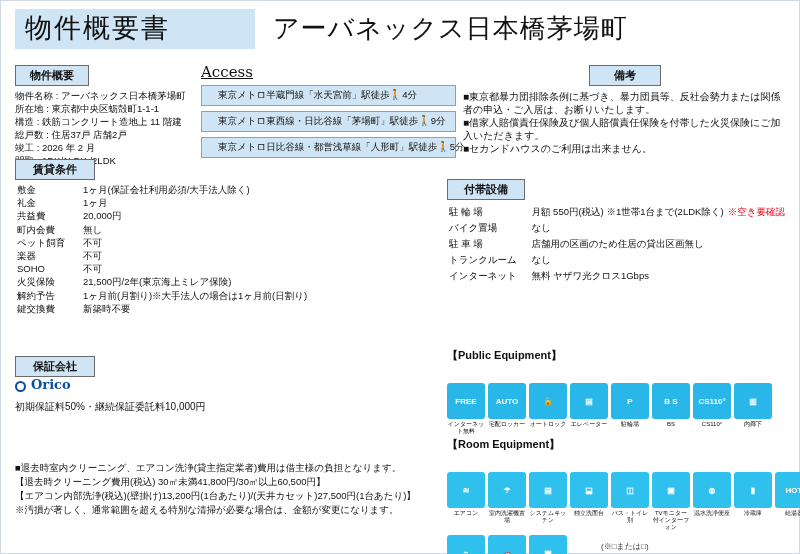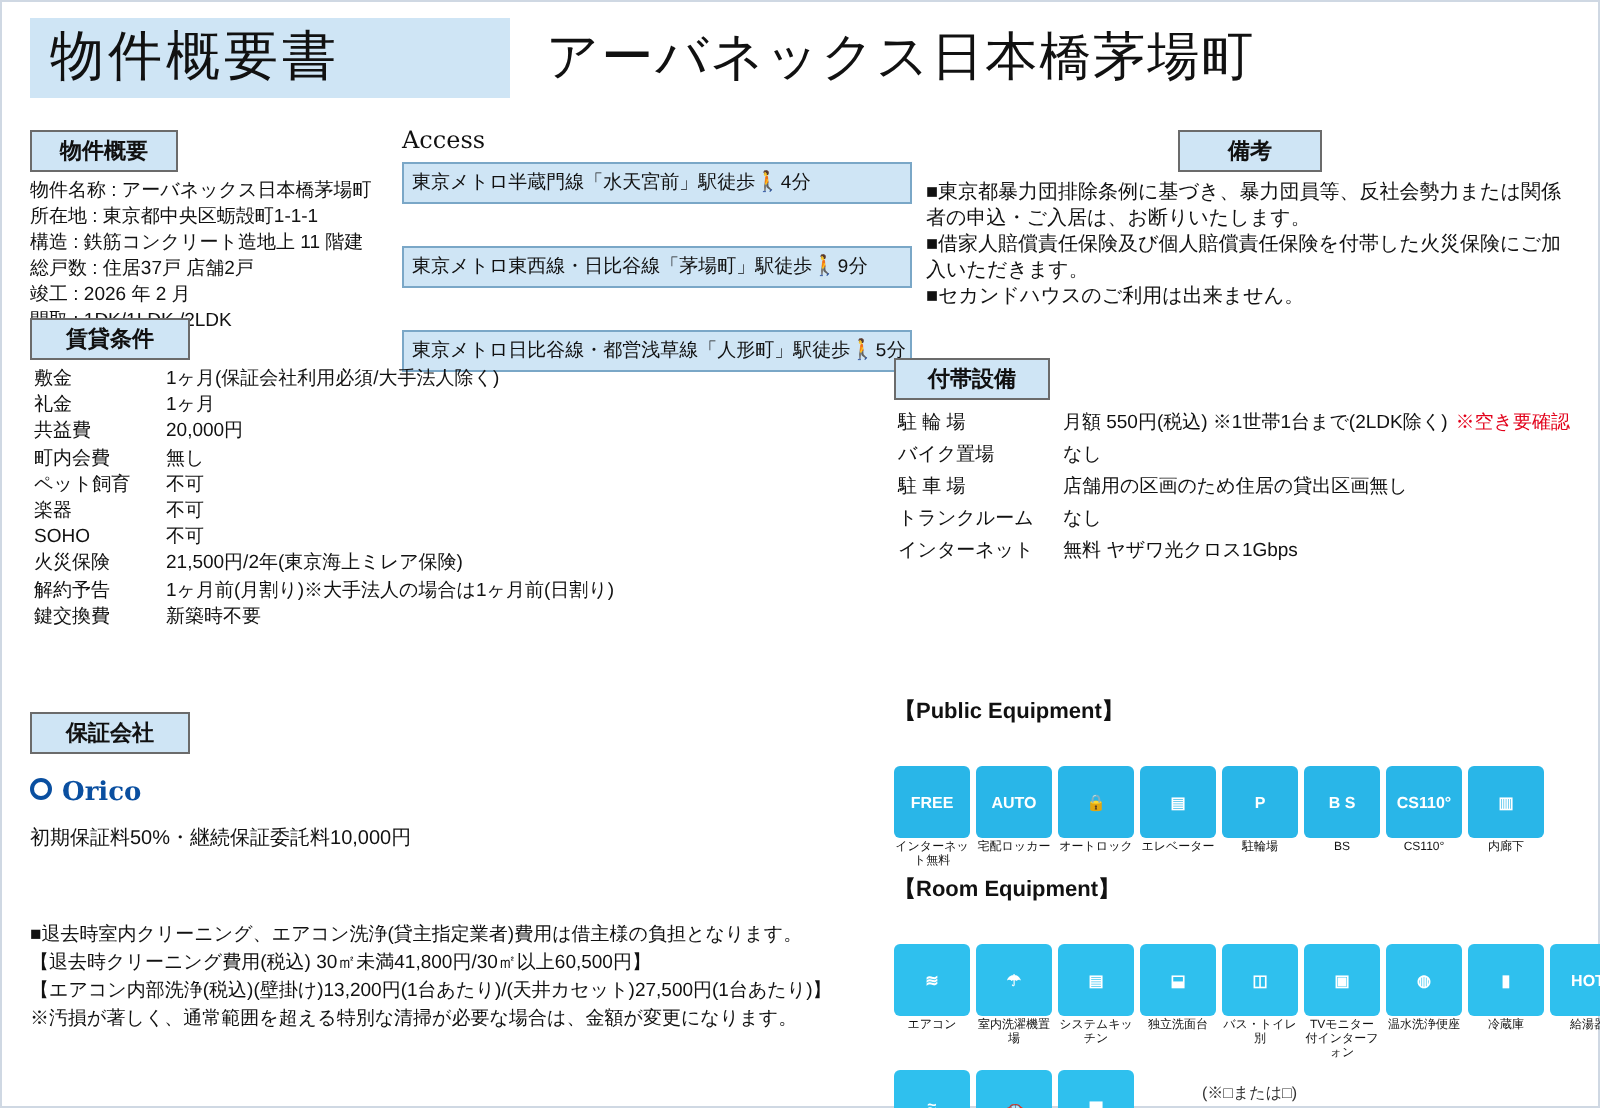--- a/index.html
+++ b/index.html
@@ -14,22 +14,22 @@
   .cap{background:#cfe5f5;border:1px solid #6b6b6b;font-size:11px;text-align:center;padding:2px 0;font-weight:bold;}
   
   .blk{position:absolute;}
   
   #prop-outline{left:14px;top:64px;width:180px;}
   #prop-outline .cap{width:72px;}
   #prop-outline .body{margin-top:3px;}
   #prop-outline .row{font-size:9.5px;line-height:13px;white-space:nowrap;}
   
   #access{left:200px;top:62px;width:255px;}
-  #access .ttl{font-size:12px;font-family:"DejaVu Serif",serif;margin-bottom:4px;}
-  .acc-item{background:#cfe5f5;border:1px solid #7aa7c7;font-size:9.5px;padding:3px 4px;margin-bottom:21px;white-space:nowrap;position:relative;font-family:Liberation Mono, monospace;}
+  #access .ttl{font-size:15px;font-family:"DejaVu Serif",serif;margin-bottom:4px;text-decoration:underline;}
+  .acc-item{background:#cfe5f5;border:1px solid #7aa7c7;font-size:9.5px;padding:3px 16px;margin-bottom:5px;white-space:nowrap;position:relative;}
   .walkicon{color:#e07b10;font-size:10px;}
   
   #remarks{left:462px;top:64px;width:324px;}
   #remarks .cap{width:70px;margin:0 auto;}
   #remarks .body{margin-top:4px;font-size:10px;line-height:13px;}
   
   #terms{left:14px;top:158px;width:420px;}
   #terms .cap{width:78px;}
   #terms table{border-collapse:collapse;margin-top:3px;font-size:9.5px;}
   #terms td{padding:0 2px;line-height:13.2px;white-space:nowrap;vertical-align:top;}
@@ -37,21 +37,21 @@
   
   #facil{left:446px;top:178px;width:340px;}
   #facil .cap{width:76px;}
   #facil table{border-collapse:collapse;margin-top:4px;font-size:9.5px;}
   #facil td{padding:1px 2px;line-height:14px;white-space:nowrap;}
   #facil td.k{width:80px;}
   .warn{color:#e2001a;}
   
   #guarantee{left:14px;top:355px;width:420px;}
   #guarantee .cap{width:78px;}
-  .orico{display:flex;align-items:flex-start;gap:5px;margin-top:12px;font-size:10px;}
+  .orico{display:flex;align-items:flex-end;gap:5px;margin-top:0;font-size:10px;}
   .orico .dot{width:11px;height:11px;border-radius:50%;border:2.5px solid #0a4fa0;box-sizing:border-box;}
   .orico .brand{color:#0a4fa0;font-weight:bold;font-size:13px;font-family:"DejaVu Serif",serif;}
   #guarantee .sub{margin-top:8px;font-size:10px;}
   
   #notes{left:14px;top:460px;width:430px;font-size:9.5px;line-height:14px;}
   
   #equip{left:446px;top:345px;width:344px;}
   .eq-h{font-size:11px;font-weight:bold;margin:2px 0 3px 0;}
   .eq-row{display:flex;gap:3px;margin-top:20px;}
   .eq{width:38px;}

